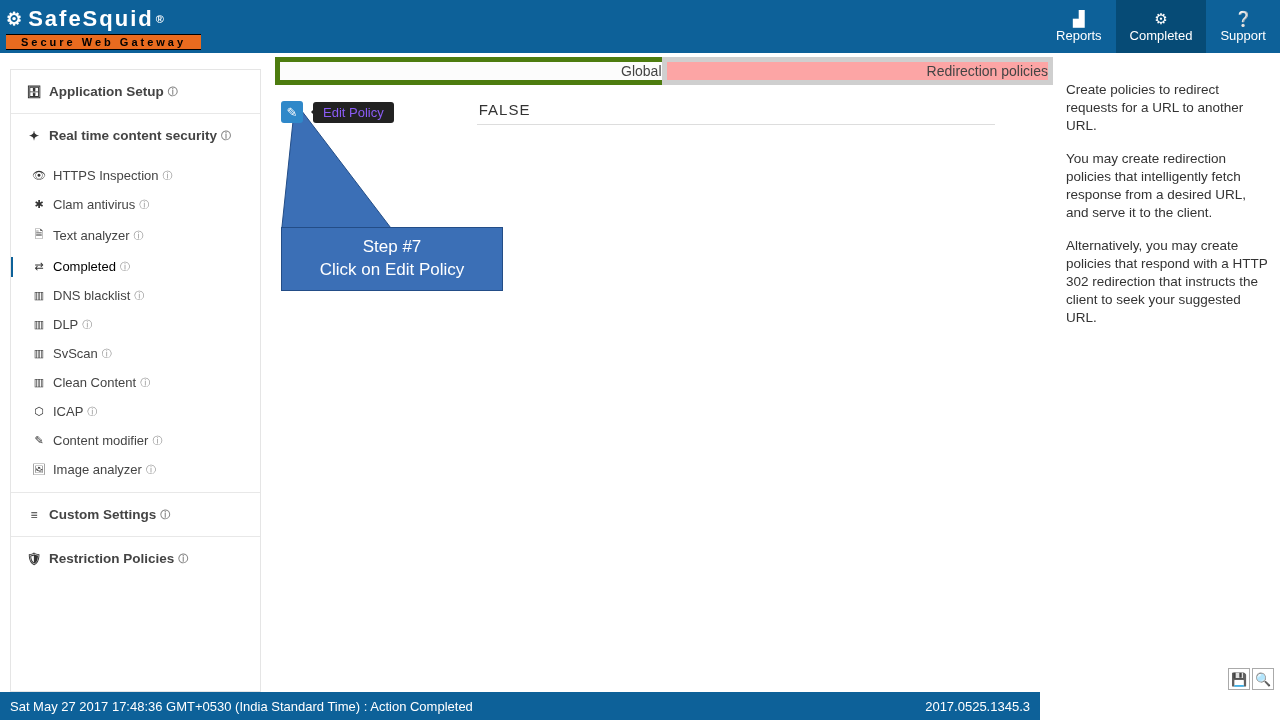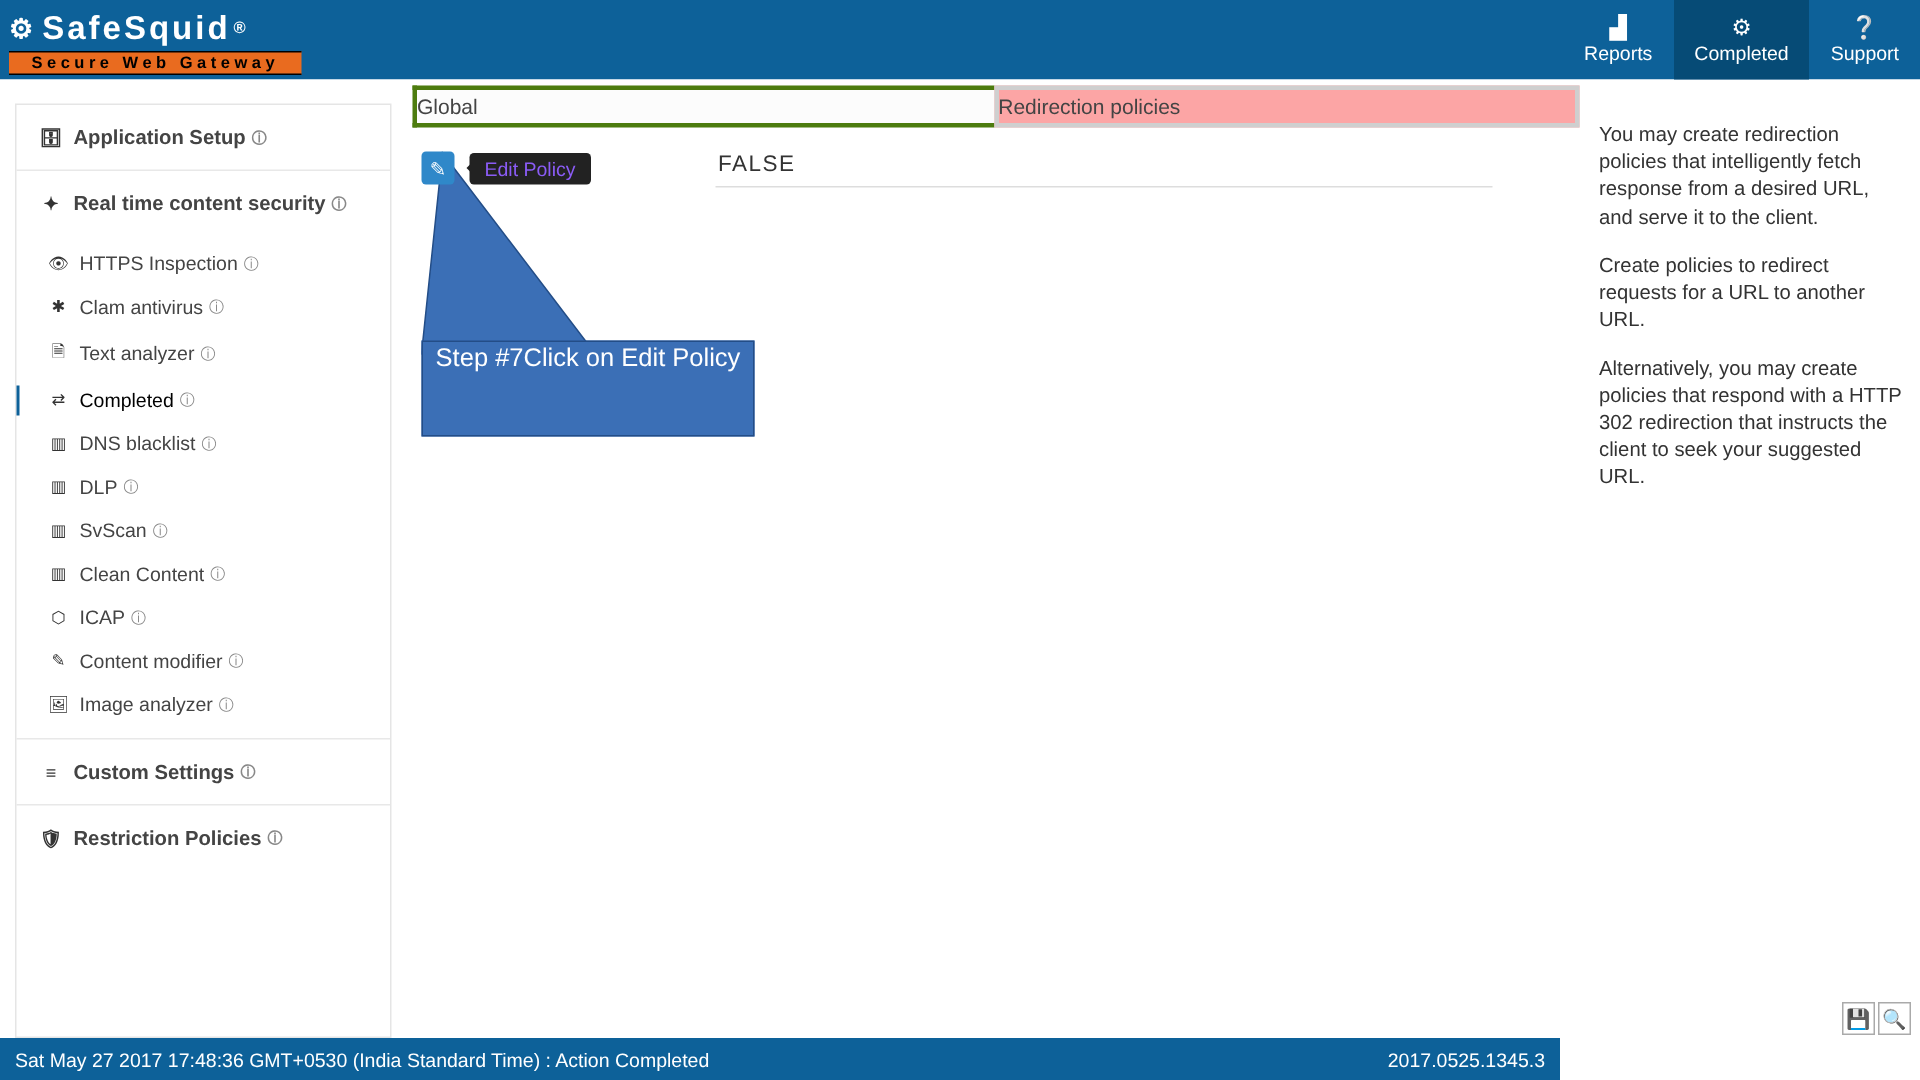--- a/index.html
+++ b/index.html
@@ -54,22 +54,22 @@
   content:""; position:absolute; left:0; width:2px; height:20px; background:#0d6199;
 }
 .side-item{ position:relative; }
 
 .center-col { flex: 1; display:flex; flex-direction:column; padding: 0 0 0 14px; }
 
 .tabs {
   display:flex; height:28px; margin-top:4px; width: 778px;
 }
 .tab {
-  flex:1; display:flex; align-items:center; justify-content:flex-start;
-  font-size:14px; color:#444; border:3px solid #4d7c0f; background:#fcfcfc; cursor:pointer;
+  flex:1; display:flex; align-items:center; justify-content:flex-end;
+  font-size:14px; color:#444; border:5px solid #4d7c0f; background:#fcfcfc; cursor:pointer;
 }
 .tab.inactive { background:#fca5a5; border-color:#cfcfcf; color:#444; }
 .tab.inactive:first-child{}
 .tab:first-child{ border-right:none;}
 .tab:last-child{}
 
 .content { padding-top: 14px; position:relative; }
 
 .edit-row { display:flex; align-items:center; width: 714px; margin-left:6px; }
 .edit-btn {
@@ -87,21 +87,21 @@
 }
 .false-bar {
   flex:1; margin-left:83px; font-size:15px; font-weight:500; color:#333; letter-spacing:1px;
   border-bottom:1px solid #ddd; padding: 2px 0 6px 2px;
 }
 
 
 .callout {
   position:absolute; left:6px; top:142px; width:222px; height:64px;
   background:#3b6fb6; color:#fff; text-align:center; border:1px solid #234d87;
-  display:flex; flex-direction:row; justify-content:center; font-size:17px; line-height:1.35;
+  display:flex; flex-direction:column; justify-content:center; font-size:17px; line-height:1.35;
   z-index:2;
 }
 svg.pointer{ position:absolute; left:6px; top:9px; z-index:1; }
 
 .right-col {
   width: 224px; padding: 28px 12px 10px 10px; font-size:13.5px; color:#333; line-height:1.35;
 }
 .right-col p { margin-bottom: 14px; }
 
 
@@ -259,22 +259,22 @@
         <polygon points="14,8 116,142 0,142" fill="#3b6fb6" stroke="#234d87" stroke-width="1"></polygon>
       </svg>
       <div class="callout">
         <div>Step #7</div>
         <div>Click on Edit Policy</div>
       </div>
     </div>
   </div>
 
   <div class="right-col">
+    <p>Create policies to redirect requests for a URL to another URL.</p>
     <p>You may create redirection policies that intelligently fetch response from a desired URL, and serve it to the client.</p>
-    <p>Create policies to redirect requests for a URL to another URL.</p>
     <p>Alternatively, you may create policies that respond with a HTTP 302 redirection that instructs the client to seek your suggested URL.</p>
   </div>
 </div>
 
 <div class="footer-icons">
   <div class="footer-icon">
     <span>💾</span>
   </div>
   <div class="footer-icon">
     <span>🔍</span>

